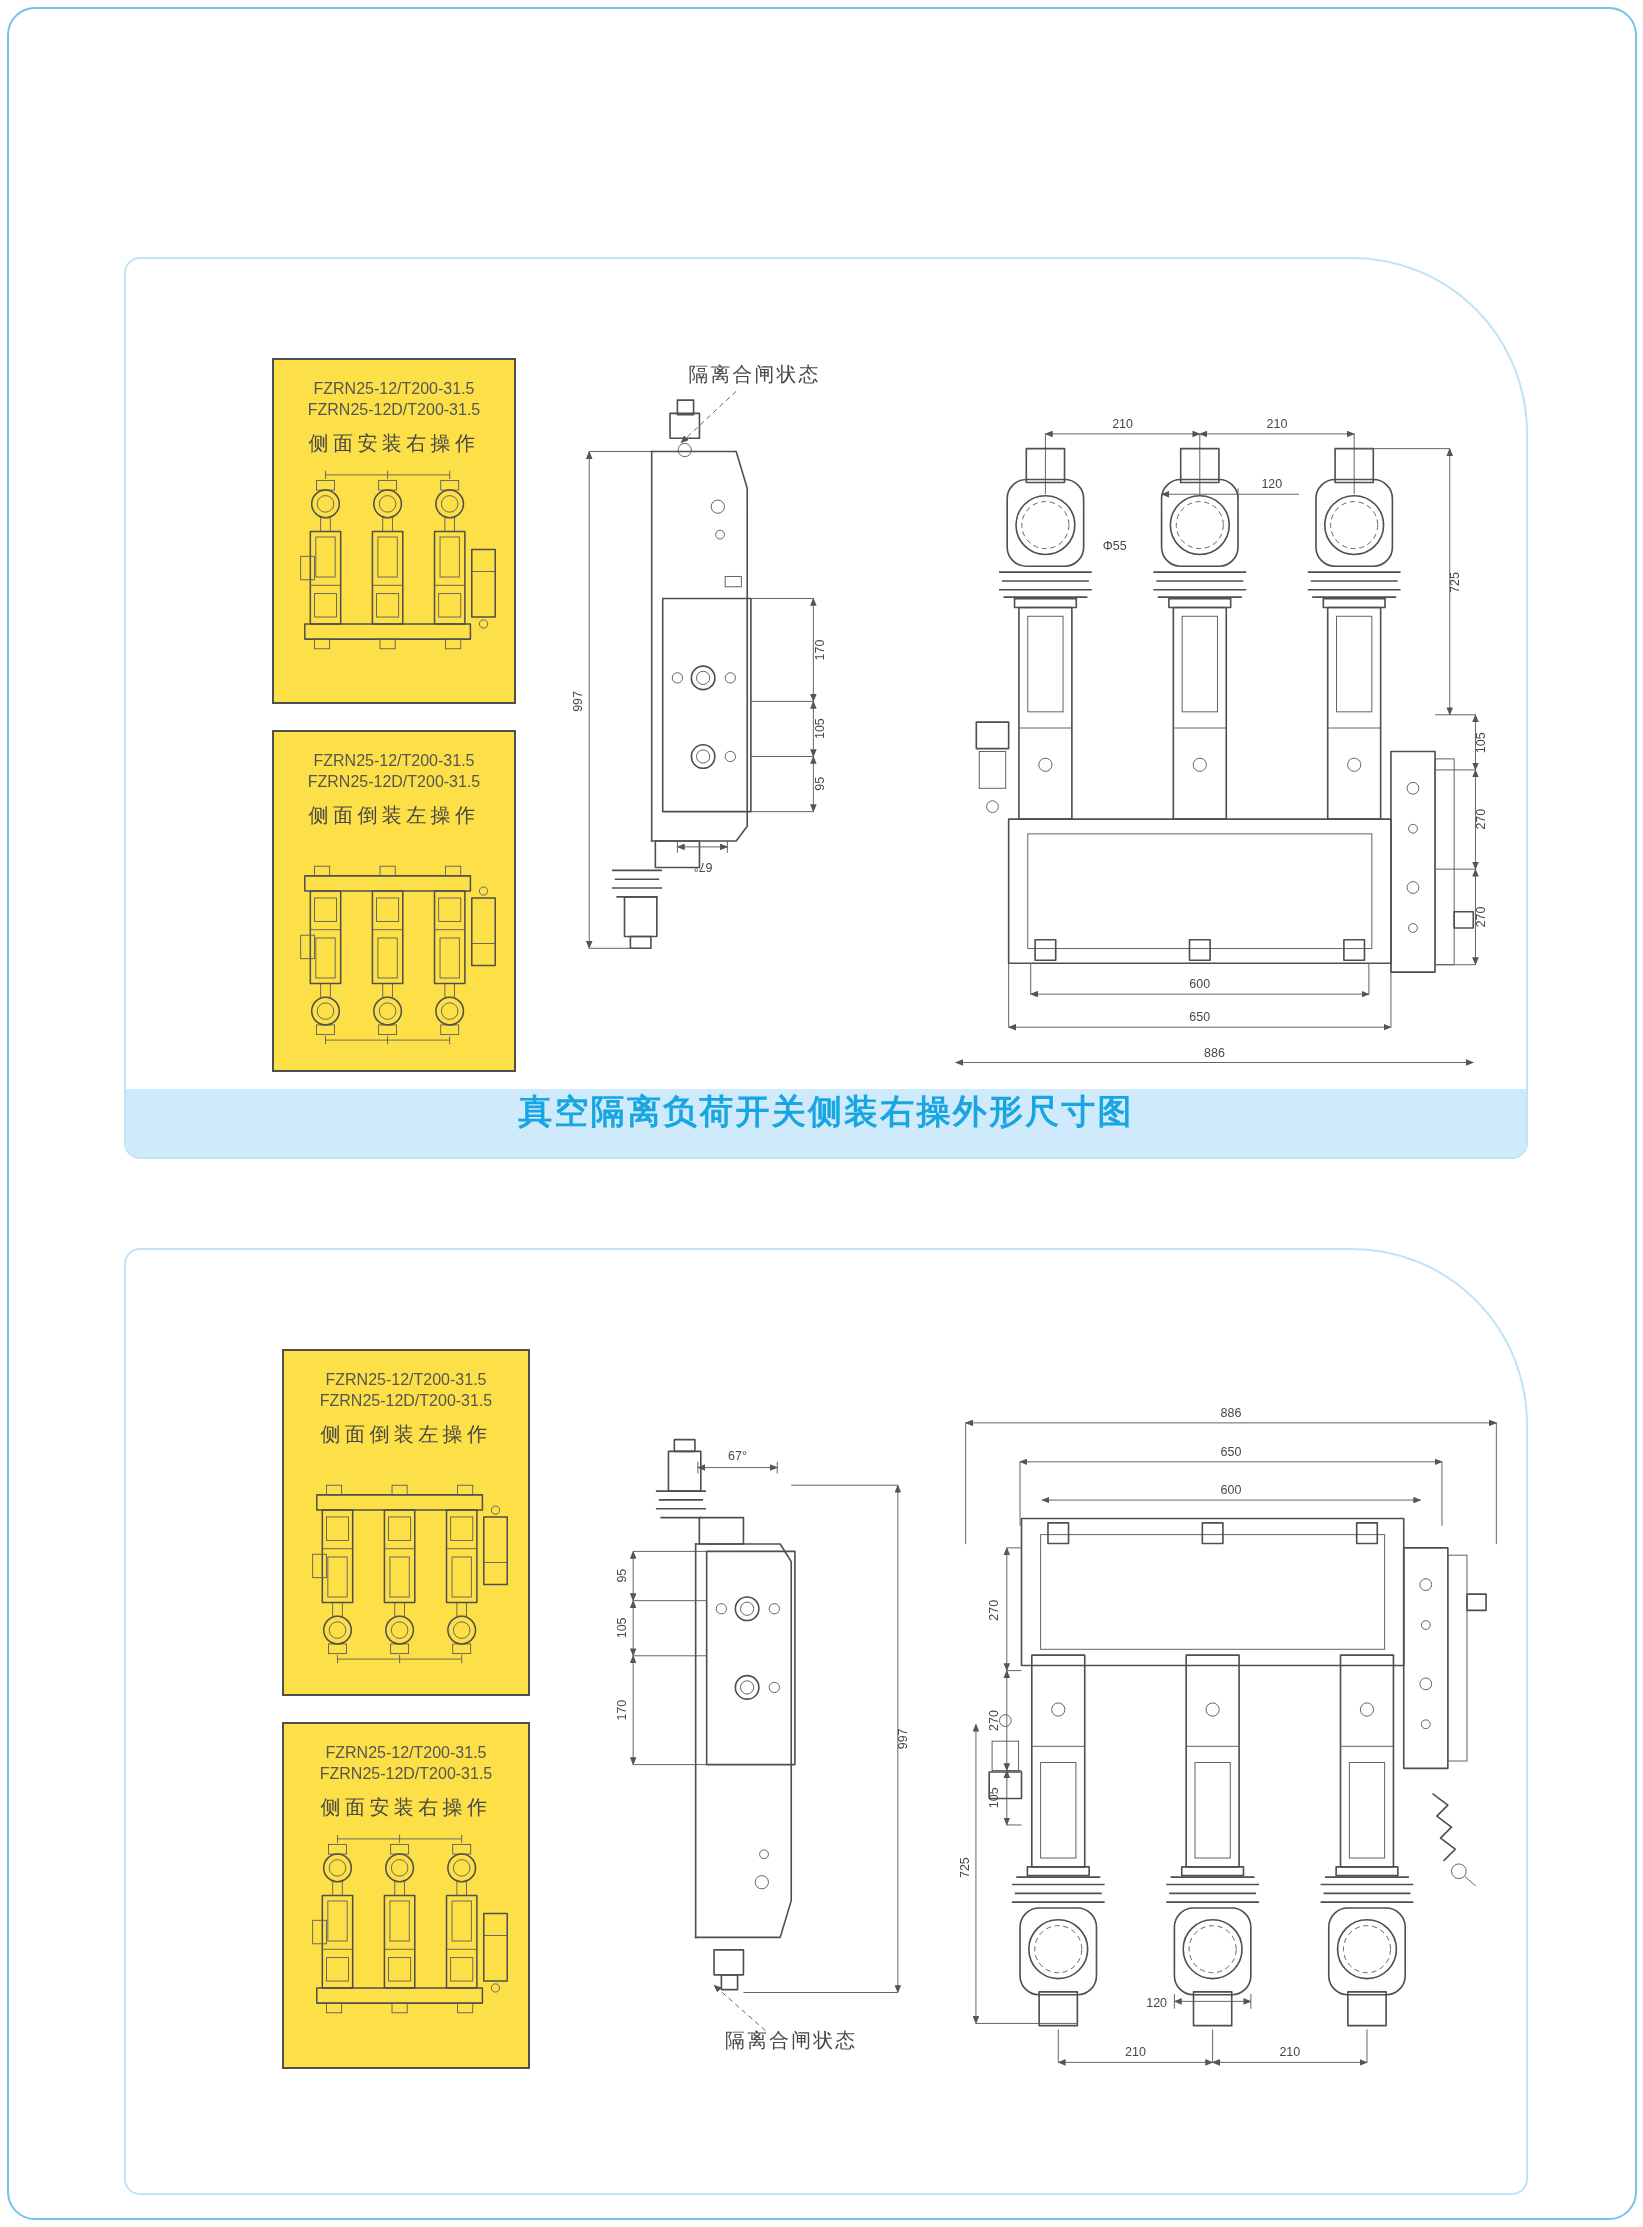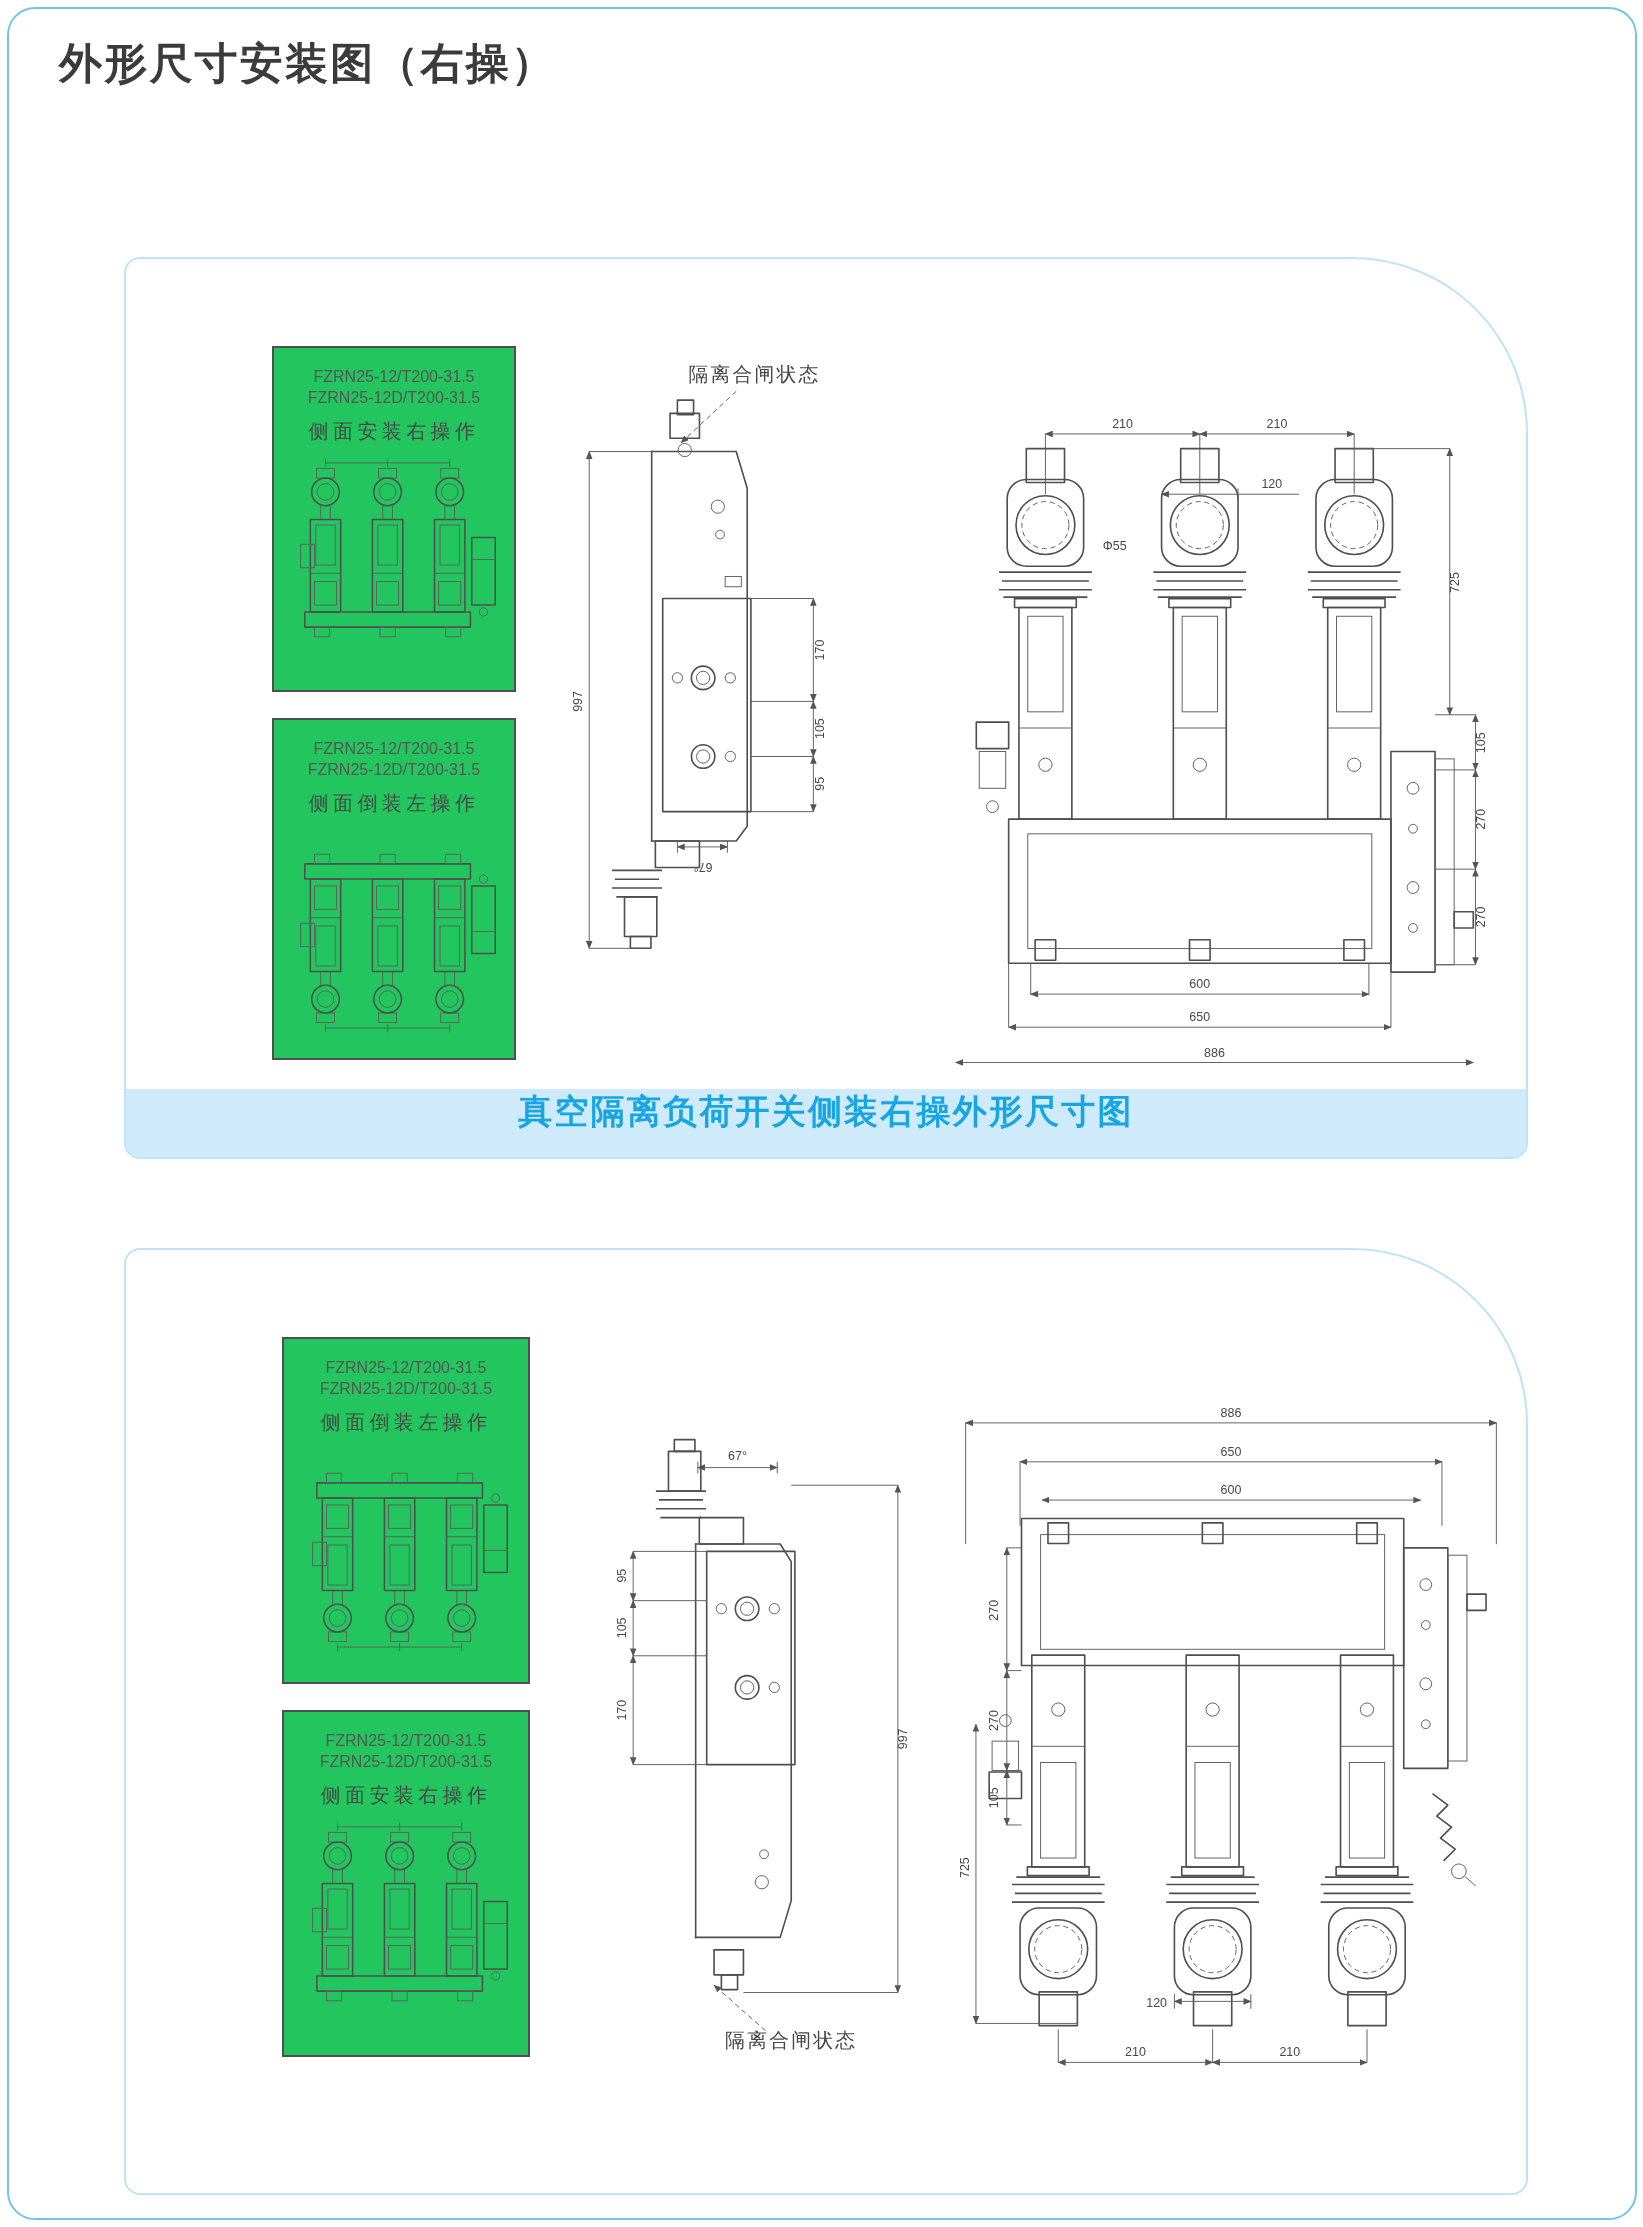--- a/index.html
+++ b/index.html
@@ -4,21 +4,21 @@
 <style>
   html,body{margin:0;padding:0;background:#ffffff;font-family:"Liberation Sans",sans-serif;}
   .page{position:relative;width:1644px;height:2227px;background:#fff;overflow:hidden;}
   .page-frame{position:absolute;inset:7.4px;border:2.9px solid #74c4ea;border-radius:28px;pointer-events:none;}
   .title{position:absolute;left:59px;top:35px;font-size:43px;font-weight:600;color:#3b3b3b;letter-spacing:2.2px;}
   .panel{position:absolute;background:#fff;border:2.2px solid #bfe4f6;border-radius:16px 176px 16px 16px;overflow:hidden;}
   .panel1{left:124px;top:257px;width:1400px;height:898px;}
   .panel2{left:124px;top:1248px;width:1400px;height:943px;}
   .caption-band{position:absolute;left:0;bottom:0;width:100%;height:68px;background:#cfeafa;display:flex;align-items:flex-start;justify-content:center;}
   .caption{font-size:34px;font-weight:700;color:#18a6e3;letter-spacing:2.2px;}
-  .label-box{position:absolute;border:2.2px solid #4f4f4f;display:flex;flex-direction:column;align-items:center;padding-top:17.6px;box-sizing:border-box;background:#22c55e;}
+  .label-box{position:absolute;border:2.2px solid #4f4f4f;display:flex;flex-direction:column;align-items:center;padding-top:17.6px;box-sizing:border-box;background:#fde047;margin-top:12px;}
   .model{font-size:16px;color:#565656;line-height:1.35;}
   .orient{margin-top:8.8px;font-size:20px;color:#474747;letter-spacing:4.4px;}
   .small-draw{margin-top:11.8px;}
   .flipv{transform:scaleY(-1);}
   .p1-boxA{left:146px;top:87px;width:244px;height:346px;}
   .p1-boxB{left:146px;top:459px;width:244px;height:342px;}
   .p1-side{position:absolute;left:441px;top:97px;}
   .p1-front{position:absolute;left:809px;top:147px;}
   .p2-boxA{left:156px;top:87px;width:248px;height:347px;}
   .p2-boxB{left:156px;top:460px;width:248px;height:347px;}
@@ -97,21 +97,20 @@
       <rect class="ln" x="272" y="118" width="34" height="98"></rect>
       <line class="tn" x1="272" y1="150" x2="306" y2="150"></line>
       <circle class="tn" cx="289" cy="226" r="6"></circle>
       <rect class="tn" x="24" y="128" width="20" height="34"></rect>
     </symbol>
   </defs>
 </svg>
 
 <div class="page">
   <div class="page-frame"></div>
-  <div class="title">外形尺寸安装图（右操）</div>
 
   <div class="panel panel1">
 
     <div class="label-box p1-boxA">
       <div class="model">FZRN25-12/T200-31.5</div>
       <div class="model">FZRN25-12D/T200-31.5</div>
       <div class="orient">侧面安装右操作</div>
       <svg class="small-draw" width="221" height="207" viewBox="0 0 320 300">
           <use href="#smallfront"></use>
         </svg>

